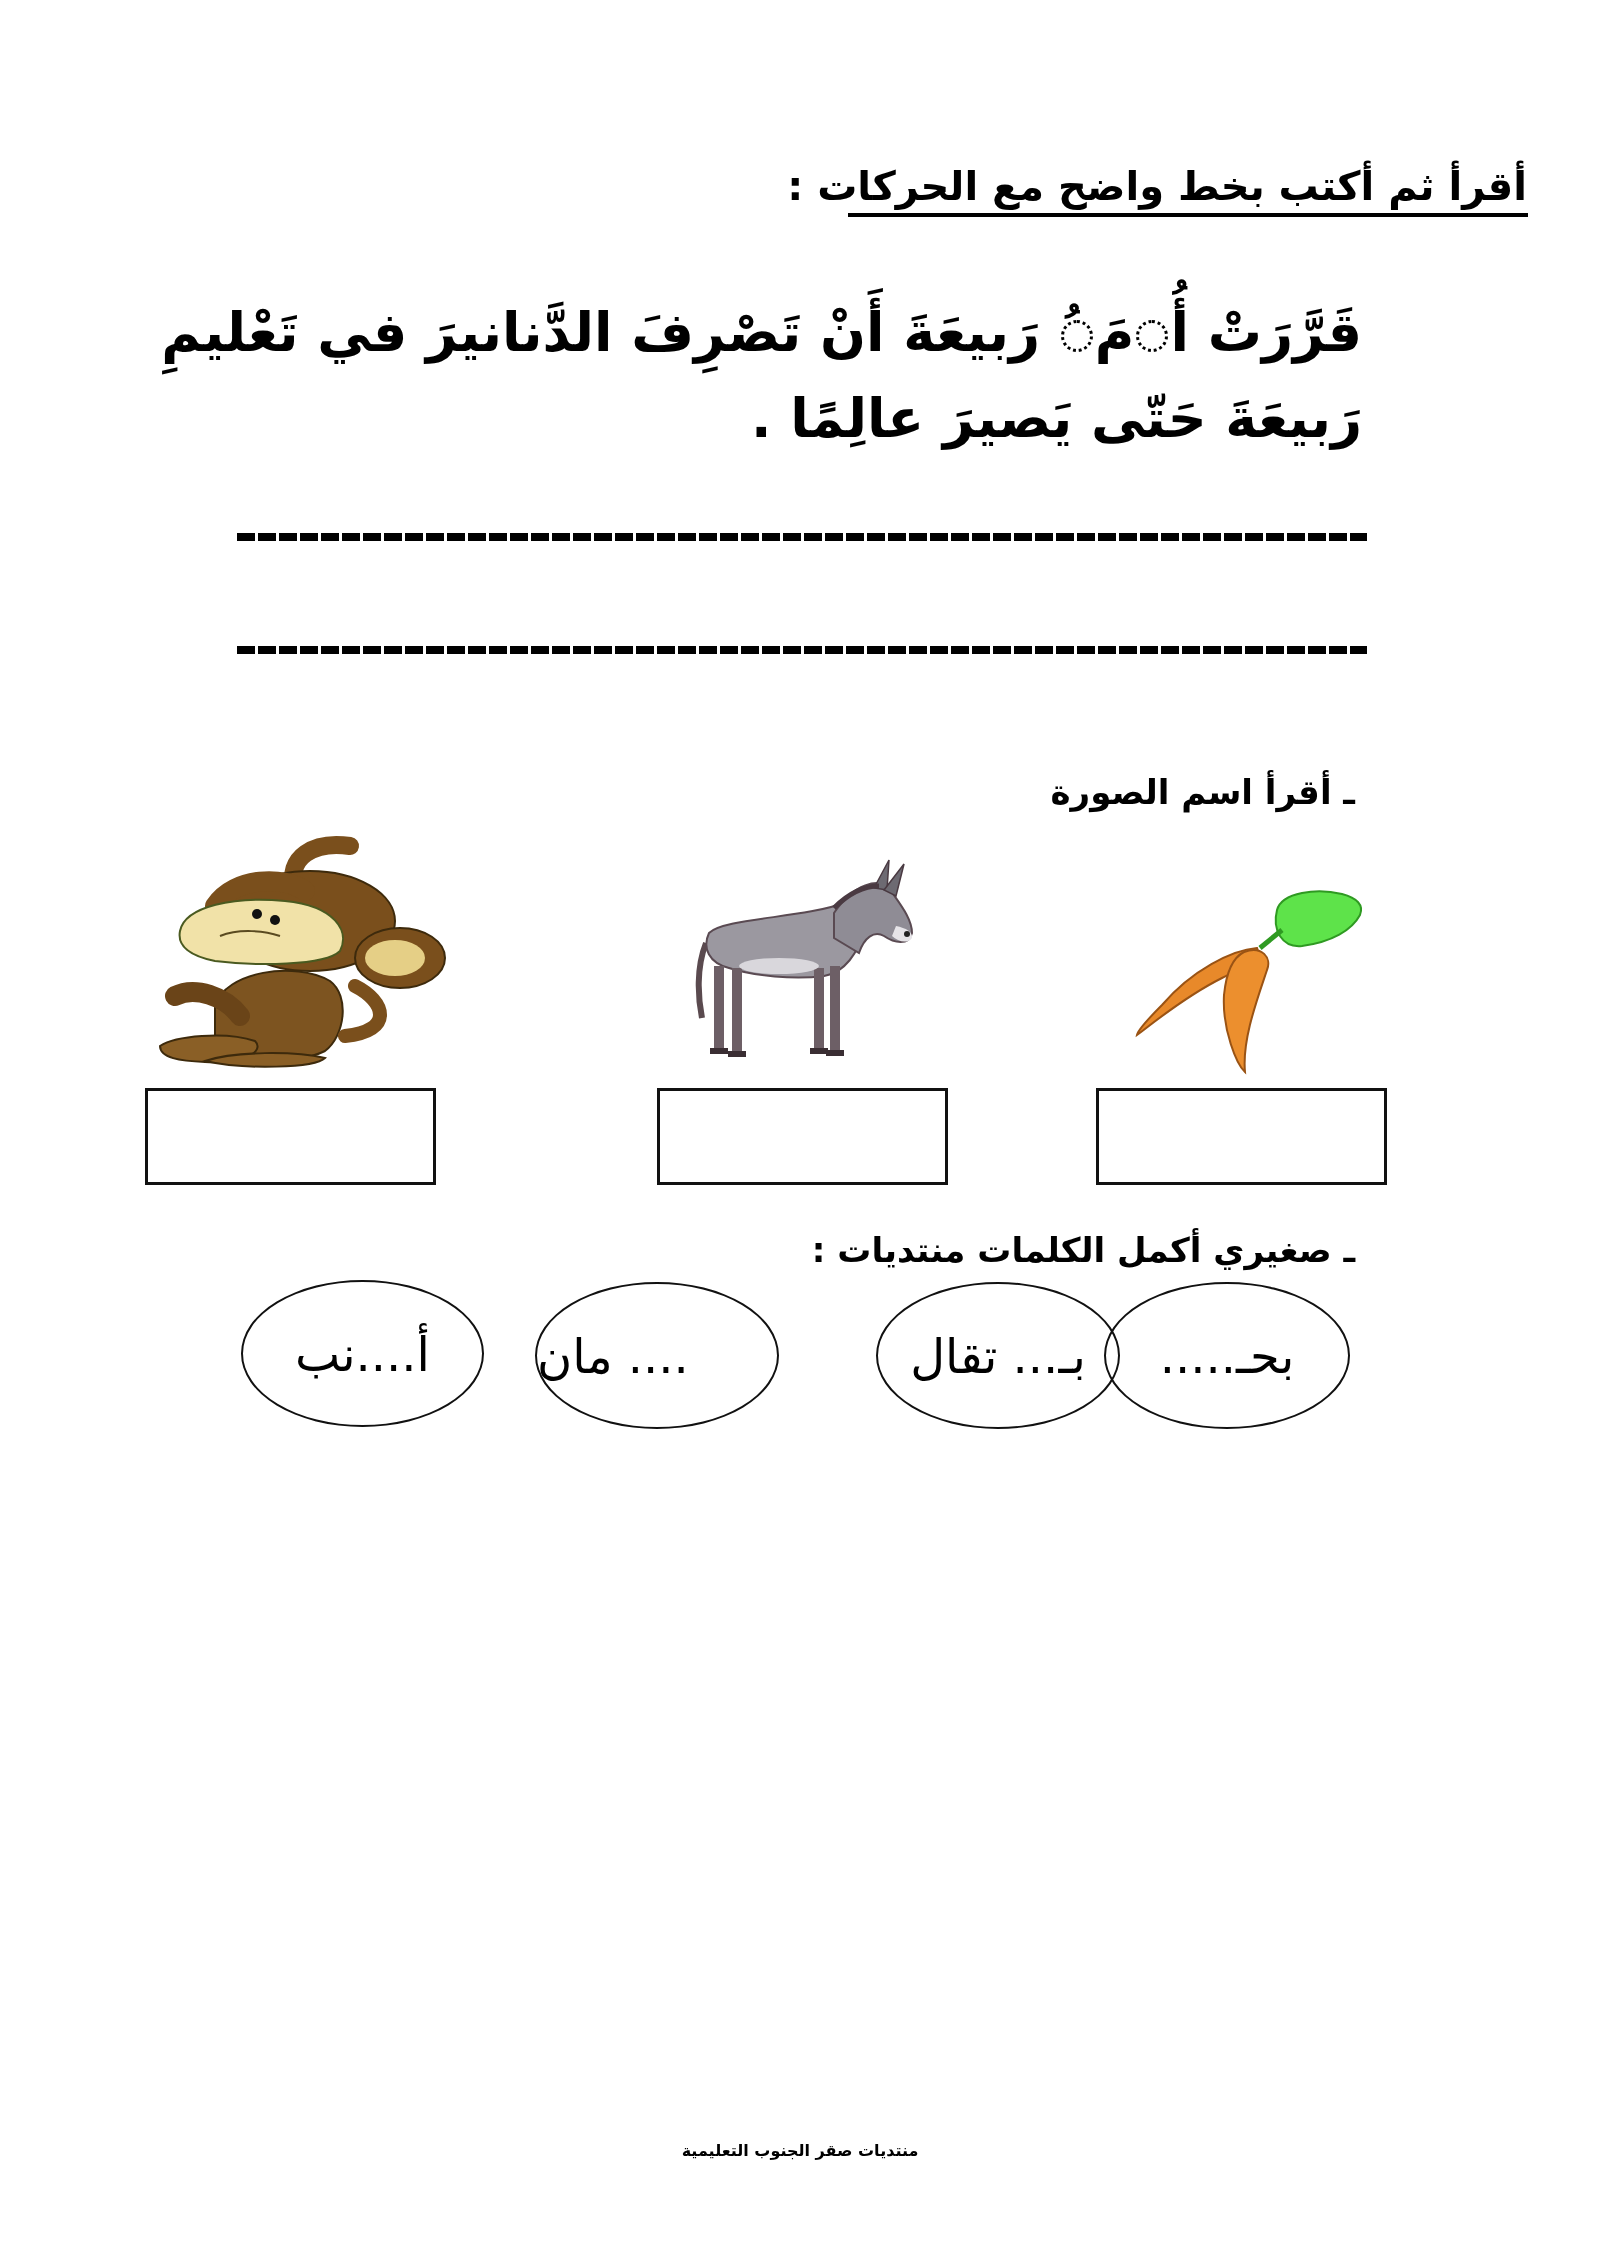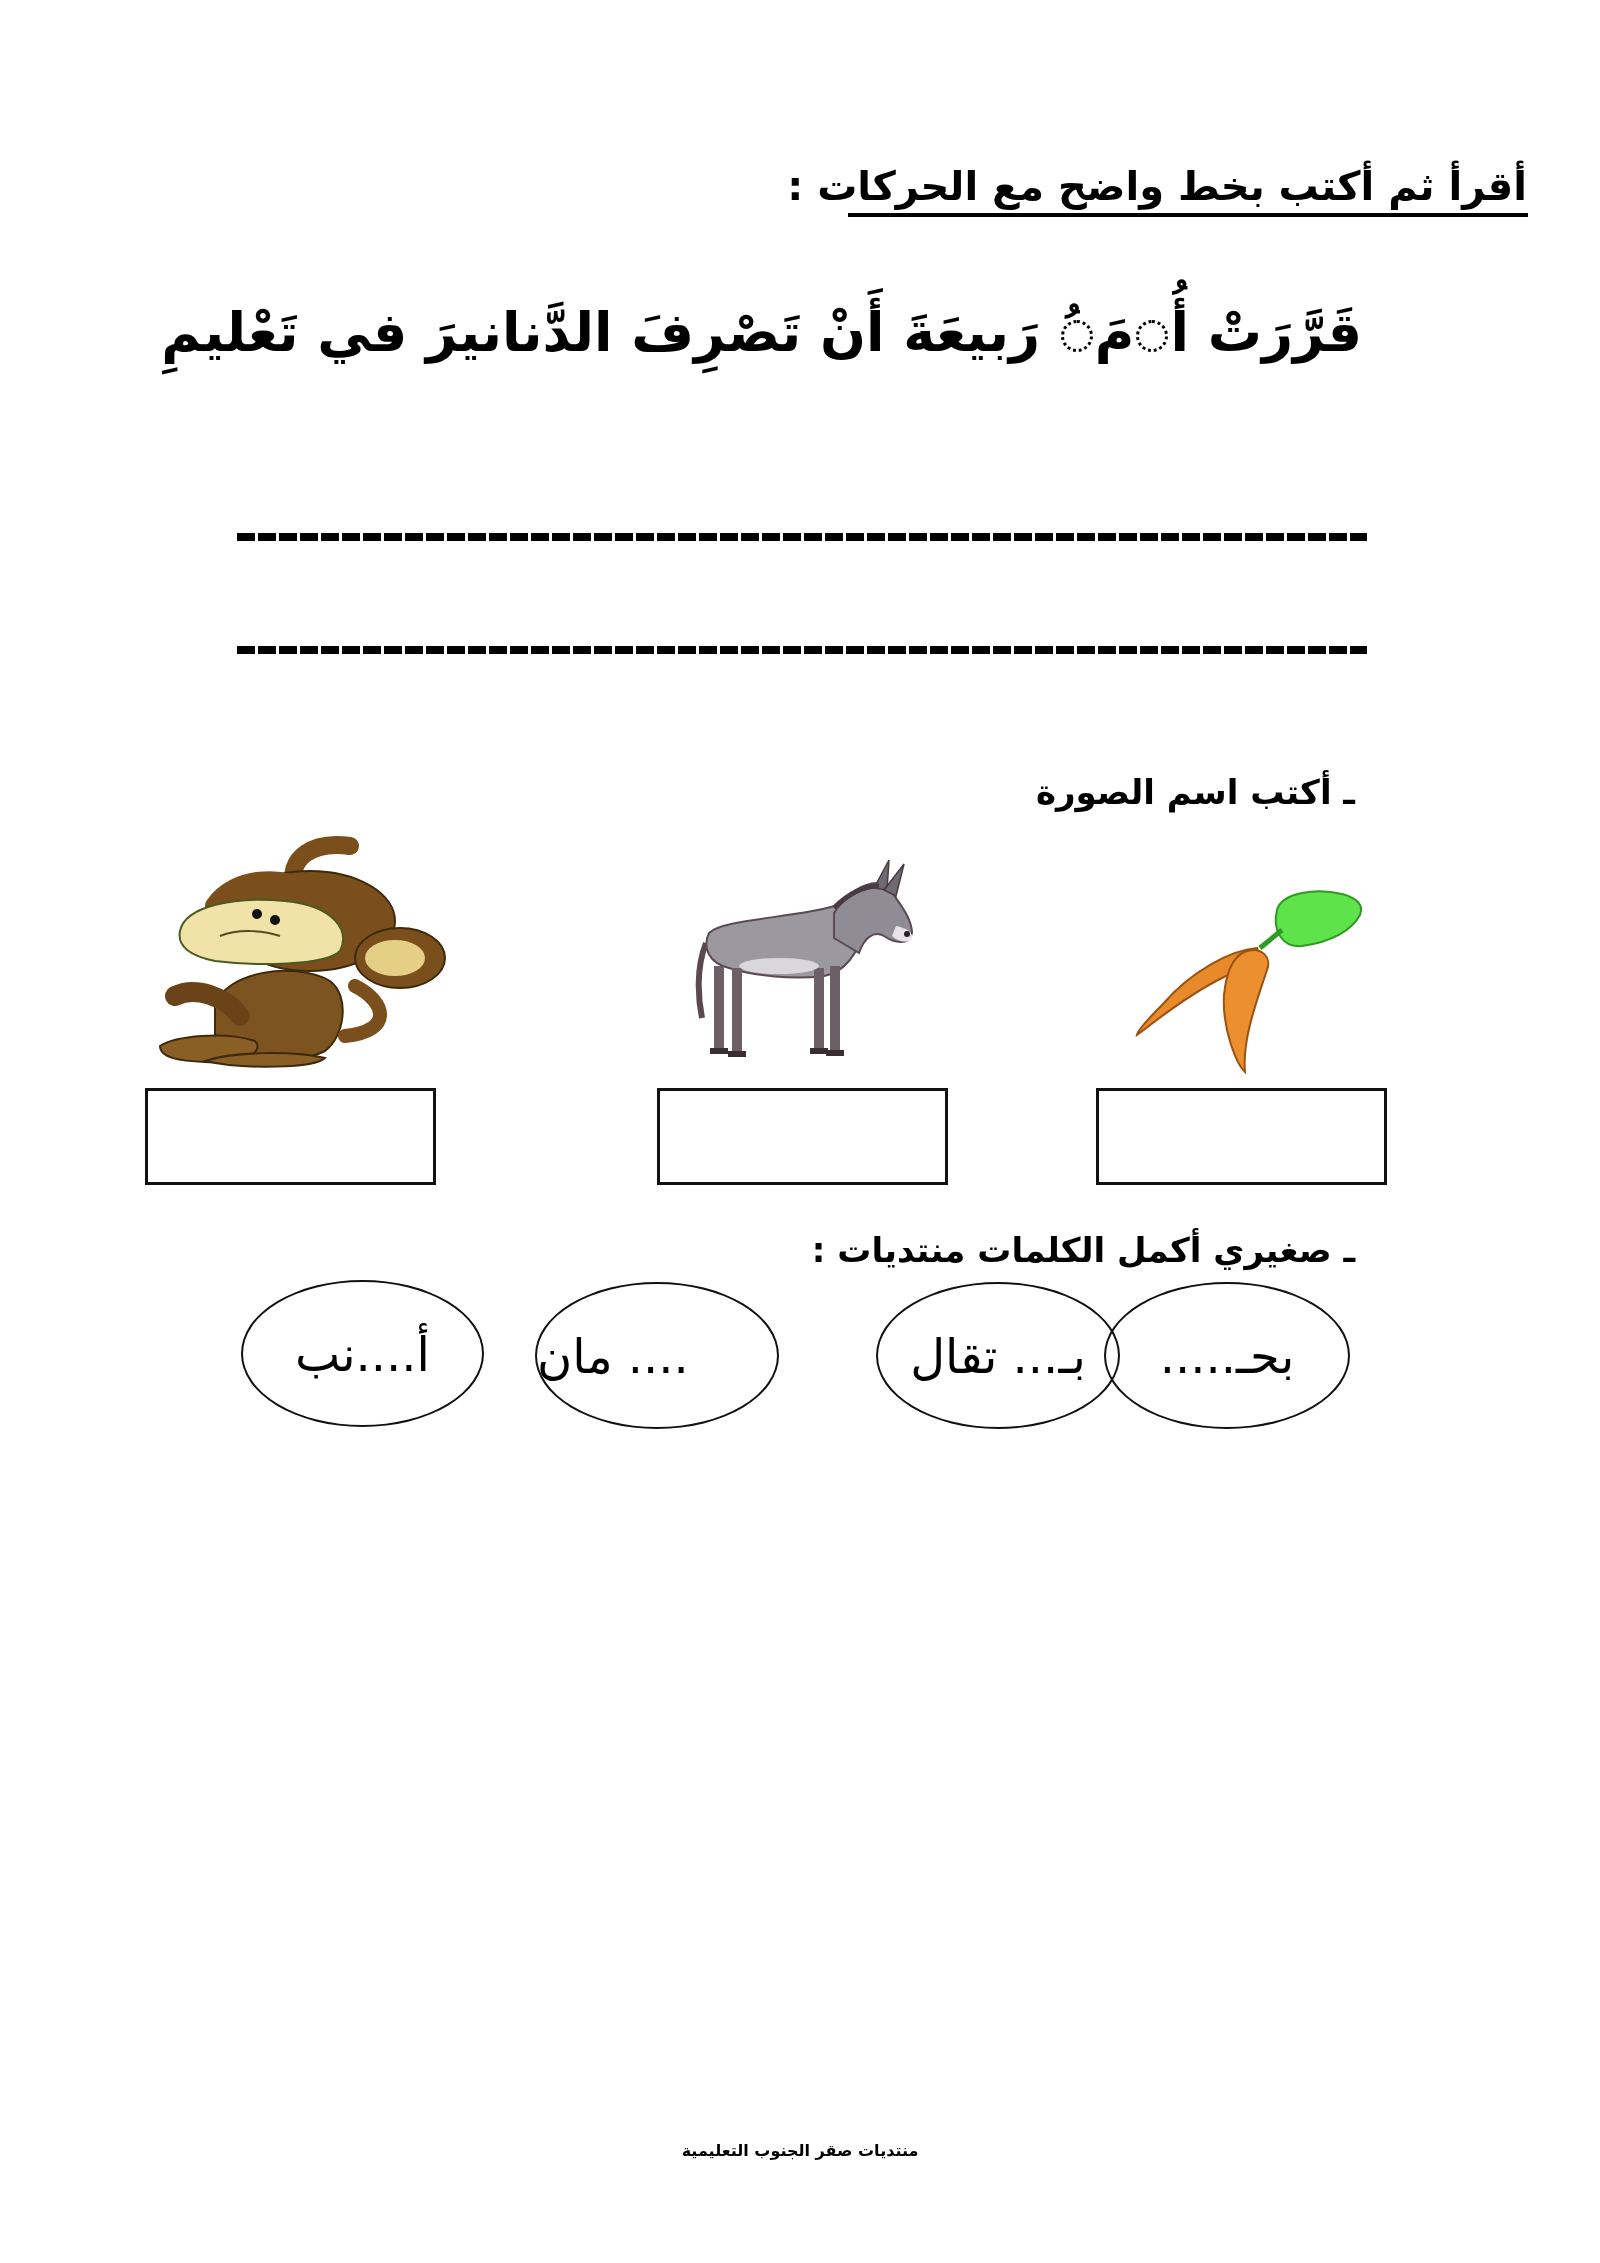--- a/index.html
+++ b/index.html
@@ -48,26 +48,27 @@
     }
   </style>
 </head>
 <body>
 
 <div class="abs title rtl">أقرأ ثم أكتب بخط واضح مع الحركات :</div>
 <div class="abs title-underline"></div>
 
 <div class="abs passage rtl">
   <span class="line"><span>قَرَّرَتْ أُ</span><span class="dotted-circle"></span><span>مَ</span><span class="dotted-circle"></span><span>ُ رَبيعَةَ أَنْ تَصْرِفَ الدَّنانيرَ في تَعْليمِ</span></span>
+  <span class="line">رَبيعَةَ حَتّى يَصيرَ عالِمًا .</span>
 </div>
 
 <div class="abs dash-line" style="top:533px;"></div>
 <div class="abs dash-line" style="top:646px;"></div>
 
-<div class="abs section-heading rtl" style="right:245px; top:768px;">ـ أكتب اسم الصورة</div>
+<div class="abs section-heading rtl" style="right:245px; top:768px;">ـ أقرأ اسم الصورة</div>
 
 <svg class="abs picture" style="left:145px; top:836px;" width="300" height="234" viewBox="0 0 300 234">
 
   <path d="M150 55 C140 20, 170 5, 205 10" stroke="#7a4f1c" stroke-width="18" fill="none" stroke-linecap="round"></path>
 
   <ellipse cx="165" cy="85" rx="85" ry="50" fill="#7a4f1c" stroke="#3d2a0c" stroke-width="2"></ellipse>
 
   <path d="M70 70 C90 40, 140 40, 160 55" stroke="#7a4f1c" stroke-width="20" fill="none" stroke-linecap="round"></path>
 
   <path d="M35 95 C40 70, 90 60, 140 65 C190 70, 205 95, 195 115 C180 130, 110 130, 70 125 C45 120, 32 110, 35 95 Z" fill="#f1e2a8" stroke="#4a5a20" stroke-width="2"></path>

